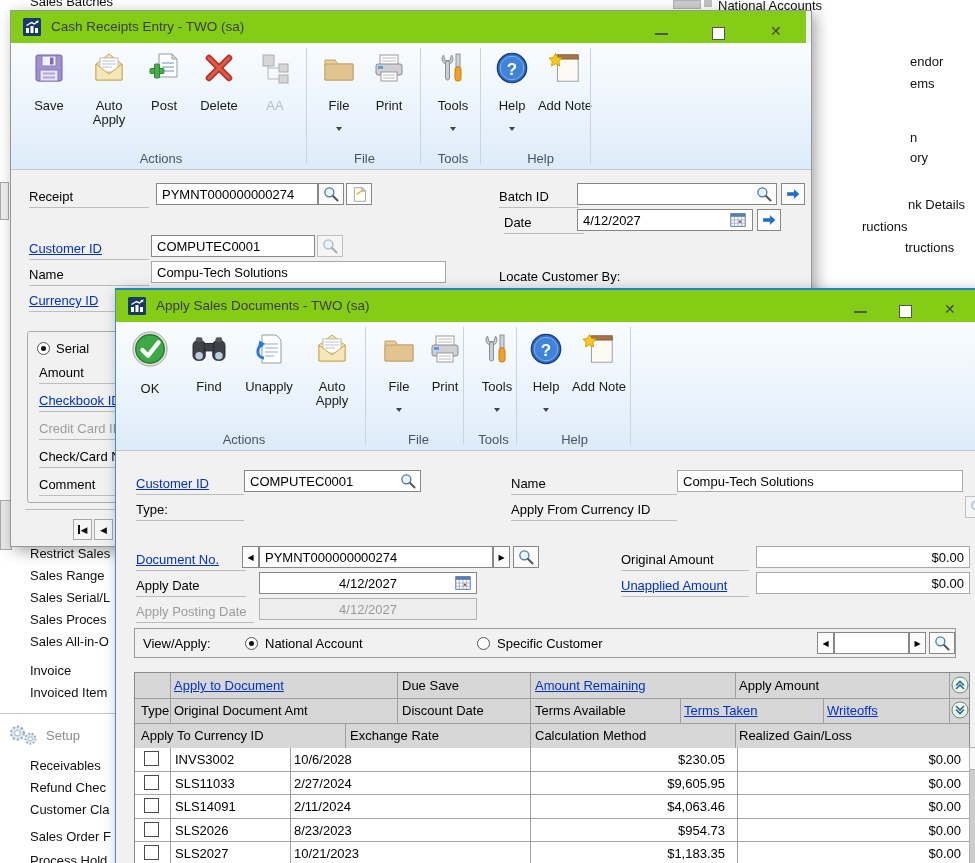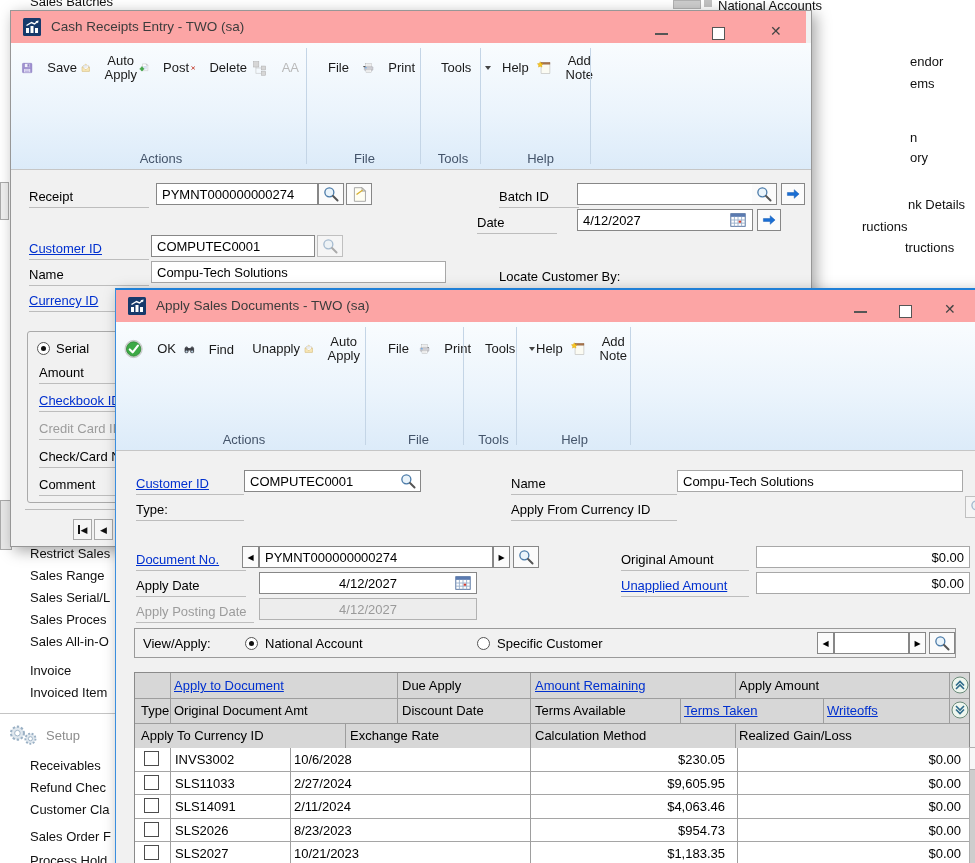--- a/index.html
+++ b/index.html
@@ -1,25 +1,25 @@
 <!DOCTYPE html>
 <html><head>
 <meta charset="utf-8">
 <style>
   html,body{margin:0;padding:0}
   #stage{position:relative;width:975px;height:863px;overflow:hidden;background:#fff;
          font-family:"Liberation Sans",sans-serif;font-size:13px;color:#000}
   .abs{position:absolute}
   .nowrap{white-space:nowrap}
   .win{position:absolute;background:#f1f1f1;box-shadow:4px 4px 14px rgba(0,0,0,.35)}
-  .tbar{position:absolute;left:0;top:0;right:5px;height:32px;background:#fca5a5}
+  .tbar{position:absolute;left:0;top:0;right:5px;height:32px;background:#84cc16}
   .ttxt{position:absolute;left:40px;top:8px;font-size:13.5px;color:#3c3c3c;white-space:nowrap}
   .ribbon{position:absolute;left:0;right:0;height:126px;
           background:linear-gradient(#f9fcfe 0%,#ebf4fc 55%,#dcebf9 100%);border-bottom:1px solid #c6c6c6}
-  .rb{position:absolute;top:8px;display:flex;flex-direction:row;align-items:center;gap:14px;
+  .rb{position:absolute;top:8px;display:flex;flex-direction:column;align-items:center;gap:14px;
       line-height:14px;text-align:center;color:#1a1a1a;cursor:default}
   .rb.dis{color:#b9b9b9}
   .rgl{position:absolute;bottom:3px;text-align:center;color:#44546a}
   .rsep{position:absolute;top:5px;bottom:5px;width:1px;background:#c4d5e6}
   .plbl{position:absolute;border-bottom:1px solid #bdbdbd;padding-bottom:3px;white-space:nowrap}
   .fld{position:absolute;height:22px;background:#fff;border:1px solid #878787;box-sizing:border-box;
        display:flex;align-items:center;padding:0 5px;white-space:nowrap;overflow:hidden}
   .fld.gray{background:#ededed;color:#9a9a9a;border-color:#b2b2b2}
   .sbtn{position:absolute;height:22px;background:#fbfbfb;border:1px solid #878787;box-sizing:border-box;
         display:flex;align-items:center;justify-content:center}
@@ -352,21 +352,21 @@
         <svg class="ic" width="18" height="18">
           <use href="#sym-mag"></use>
         </svg>
       </div>
     <div class="sbtn" style="left:770px;top:172px;width:24px">
         <svg class="ic" width="16" height="16">
           <use href="#sym-arrow"></use>
         </svg>
       </div>
 
-    <span class="plbl" style="left:466px;top:204px;width:80px">Date</span>
+    <span class="plbl" style="left:493px;top:204px;width:80px">Date</span>
     <div class="fld" style="left:566px;top:198px;width:176px">
         <span>4/12/2027</span>
       </div>
     <div class="abs" style="left:718px;top:200px">
         <svg class="ic" width="18" height="18">
           <use href="#sym-cal"></use>
         </svg>
       </div>
     <div class="sbtn" style="left:746px;top:198px;width:24px">
         <svg class="ic" width="16" height="16">
@@ -570,21 +570,21 @@
           <svg class="ic" width="18" height="18">
             <use href="#sym-mag"></use>
           </svg>
         </div>
     </div>
 
     <div class="abs" style="left:18px;top:382px;width:834px;height:193px;border:1px solid #8a8a8a;box-sizing:content-box;background:#fff">
 
       <div class="abs" style="left:0;top:0;width:834px;height:75px;background:#d7d7d7">
         <span class="abs nowrap" style="left:39px;top:5px"><a class="link">Apply to Document</a></span>
-        <span class="abs nowrap" style="left:267px;top:5px">Due Apply</span>
+        <span class="abs nowrap" style="left:267px;top:5px">Due Save</span>
         <span class="abs nowrap" style="left:400px;top:5px"><a class="link">Amount Remaining</a></span>
         <span class="abs nowrap" style="left:604px;top:5px">Apply Amount</span>
         <span class="abs nowrap" style="left:6px;top:30px">Type</span>
         <span class="abs nowrap" style="left:39px;top:30px">Original Document Amt</span>
         <span class="abs nowrap" style="left:267px;top:30px">Discount Date</span>
         <span class="abs nowrap" style="left:400px;top:30px">Terms Available</span>
         <span class="abs nowrap" style="left:549px;top:30px"><a class="link">Terms Taken</a></span>
         <span class="abs nowrap" style="left:692px;top:30px"><a class="link">Writeoffs</a></span>
         <span class="abs nowrap" style="left:6px;top:55px">Apply To Currency ID</span>
         <span class="abs nowrap" style="left:215px;top:55px">Exchange Rate</span>

